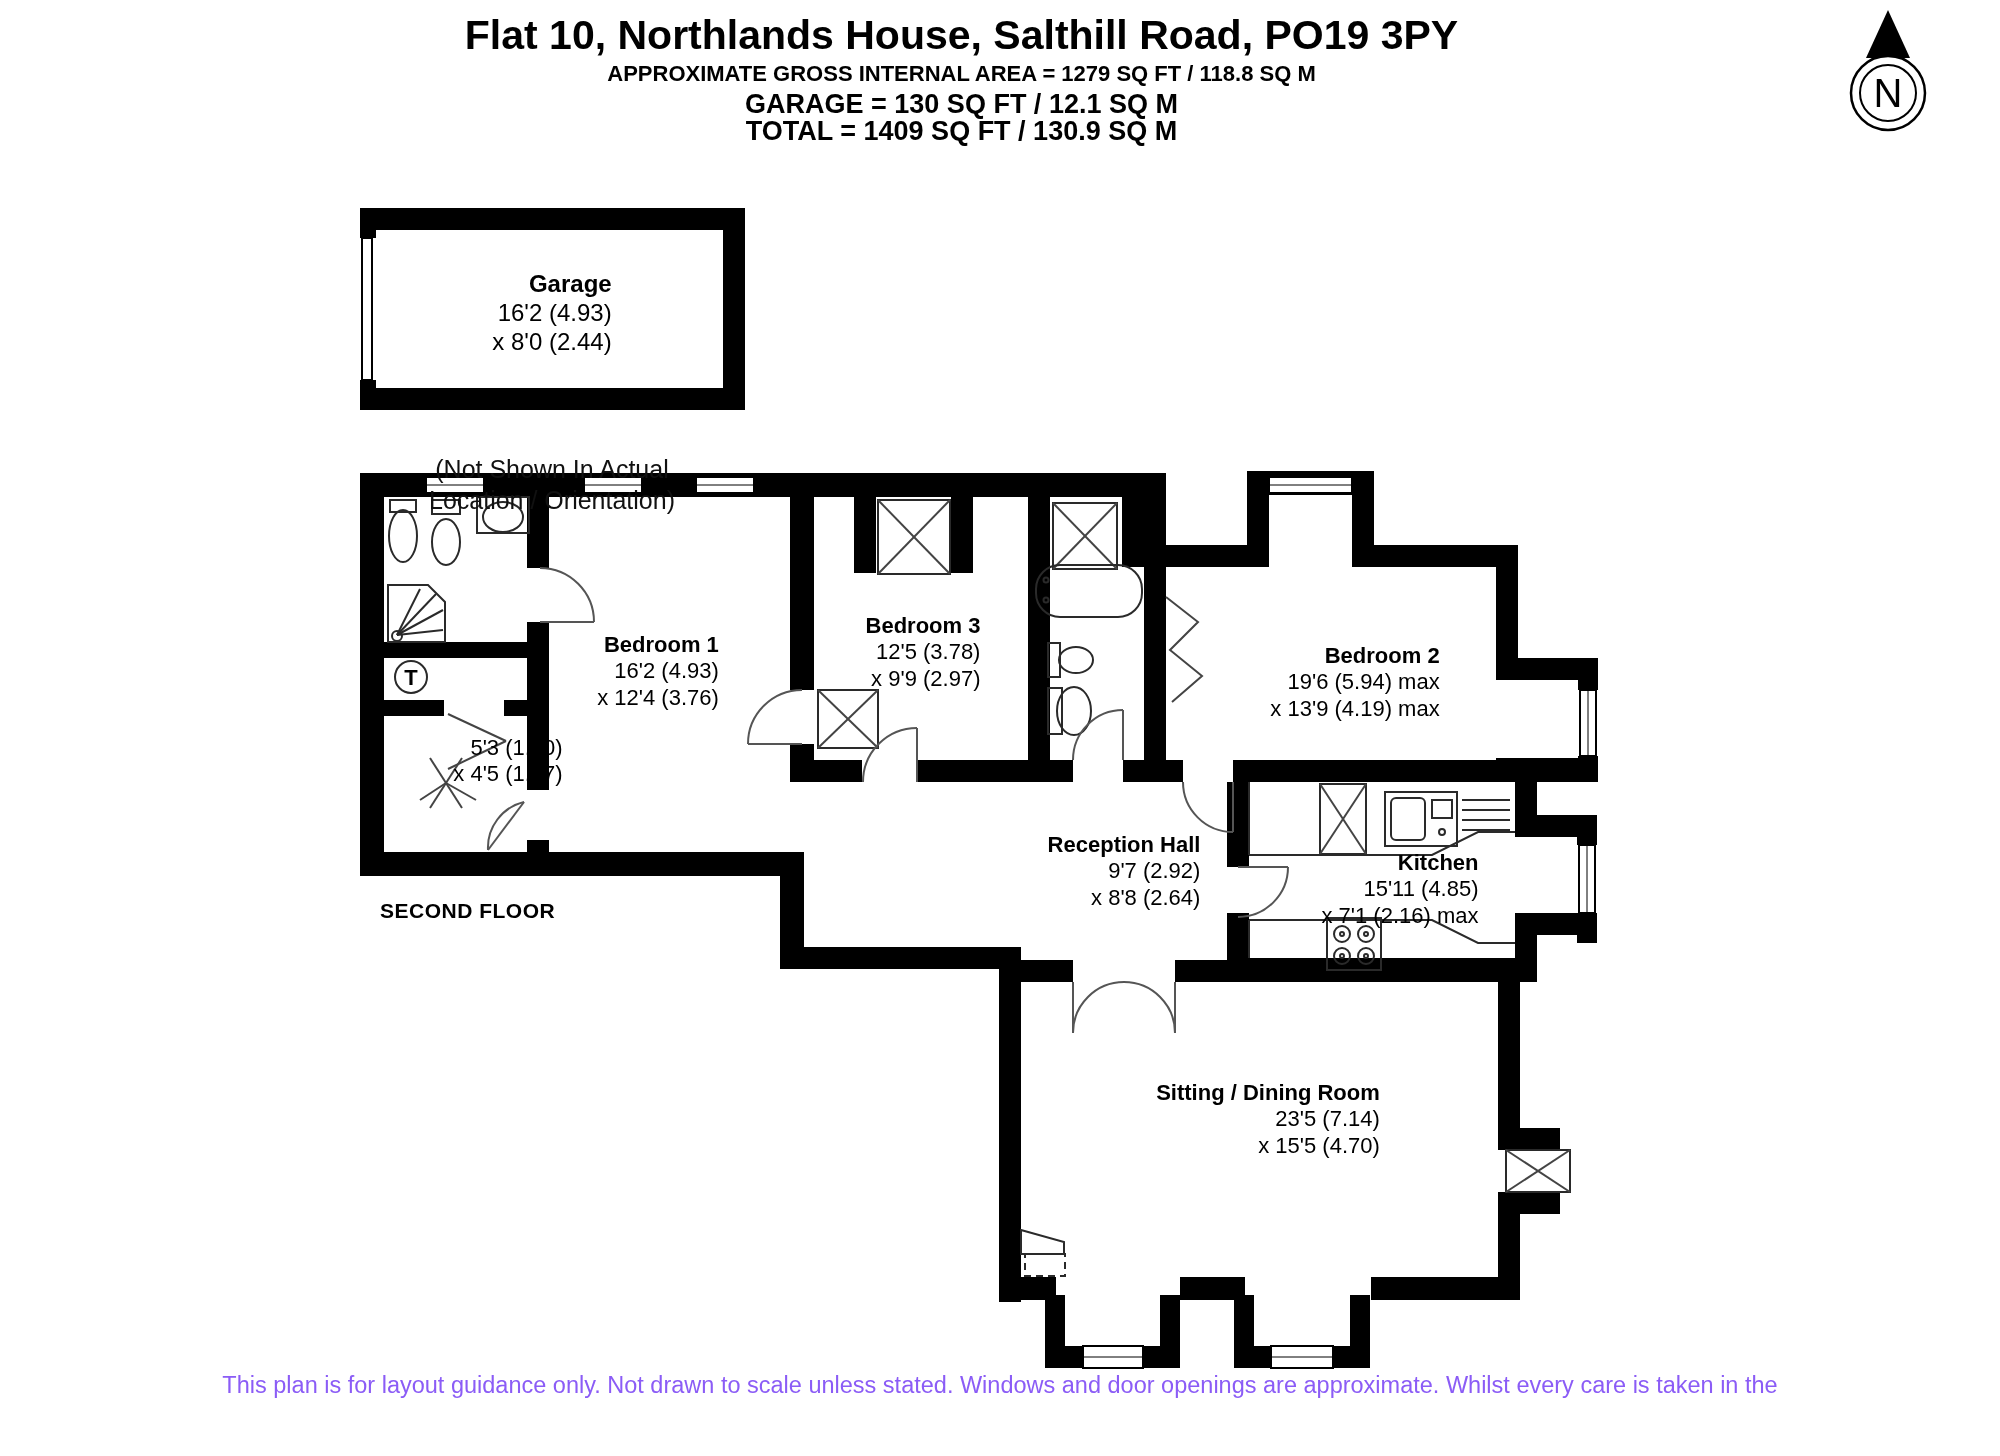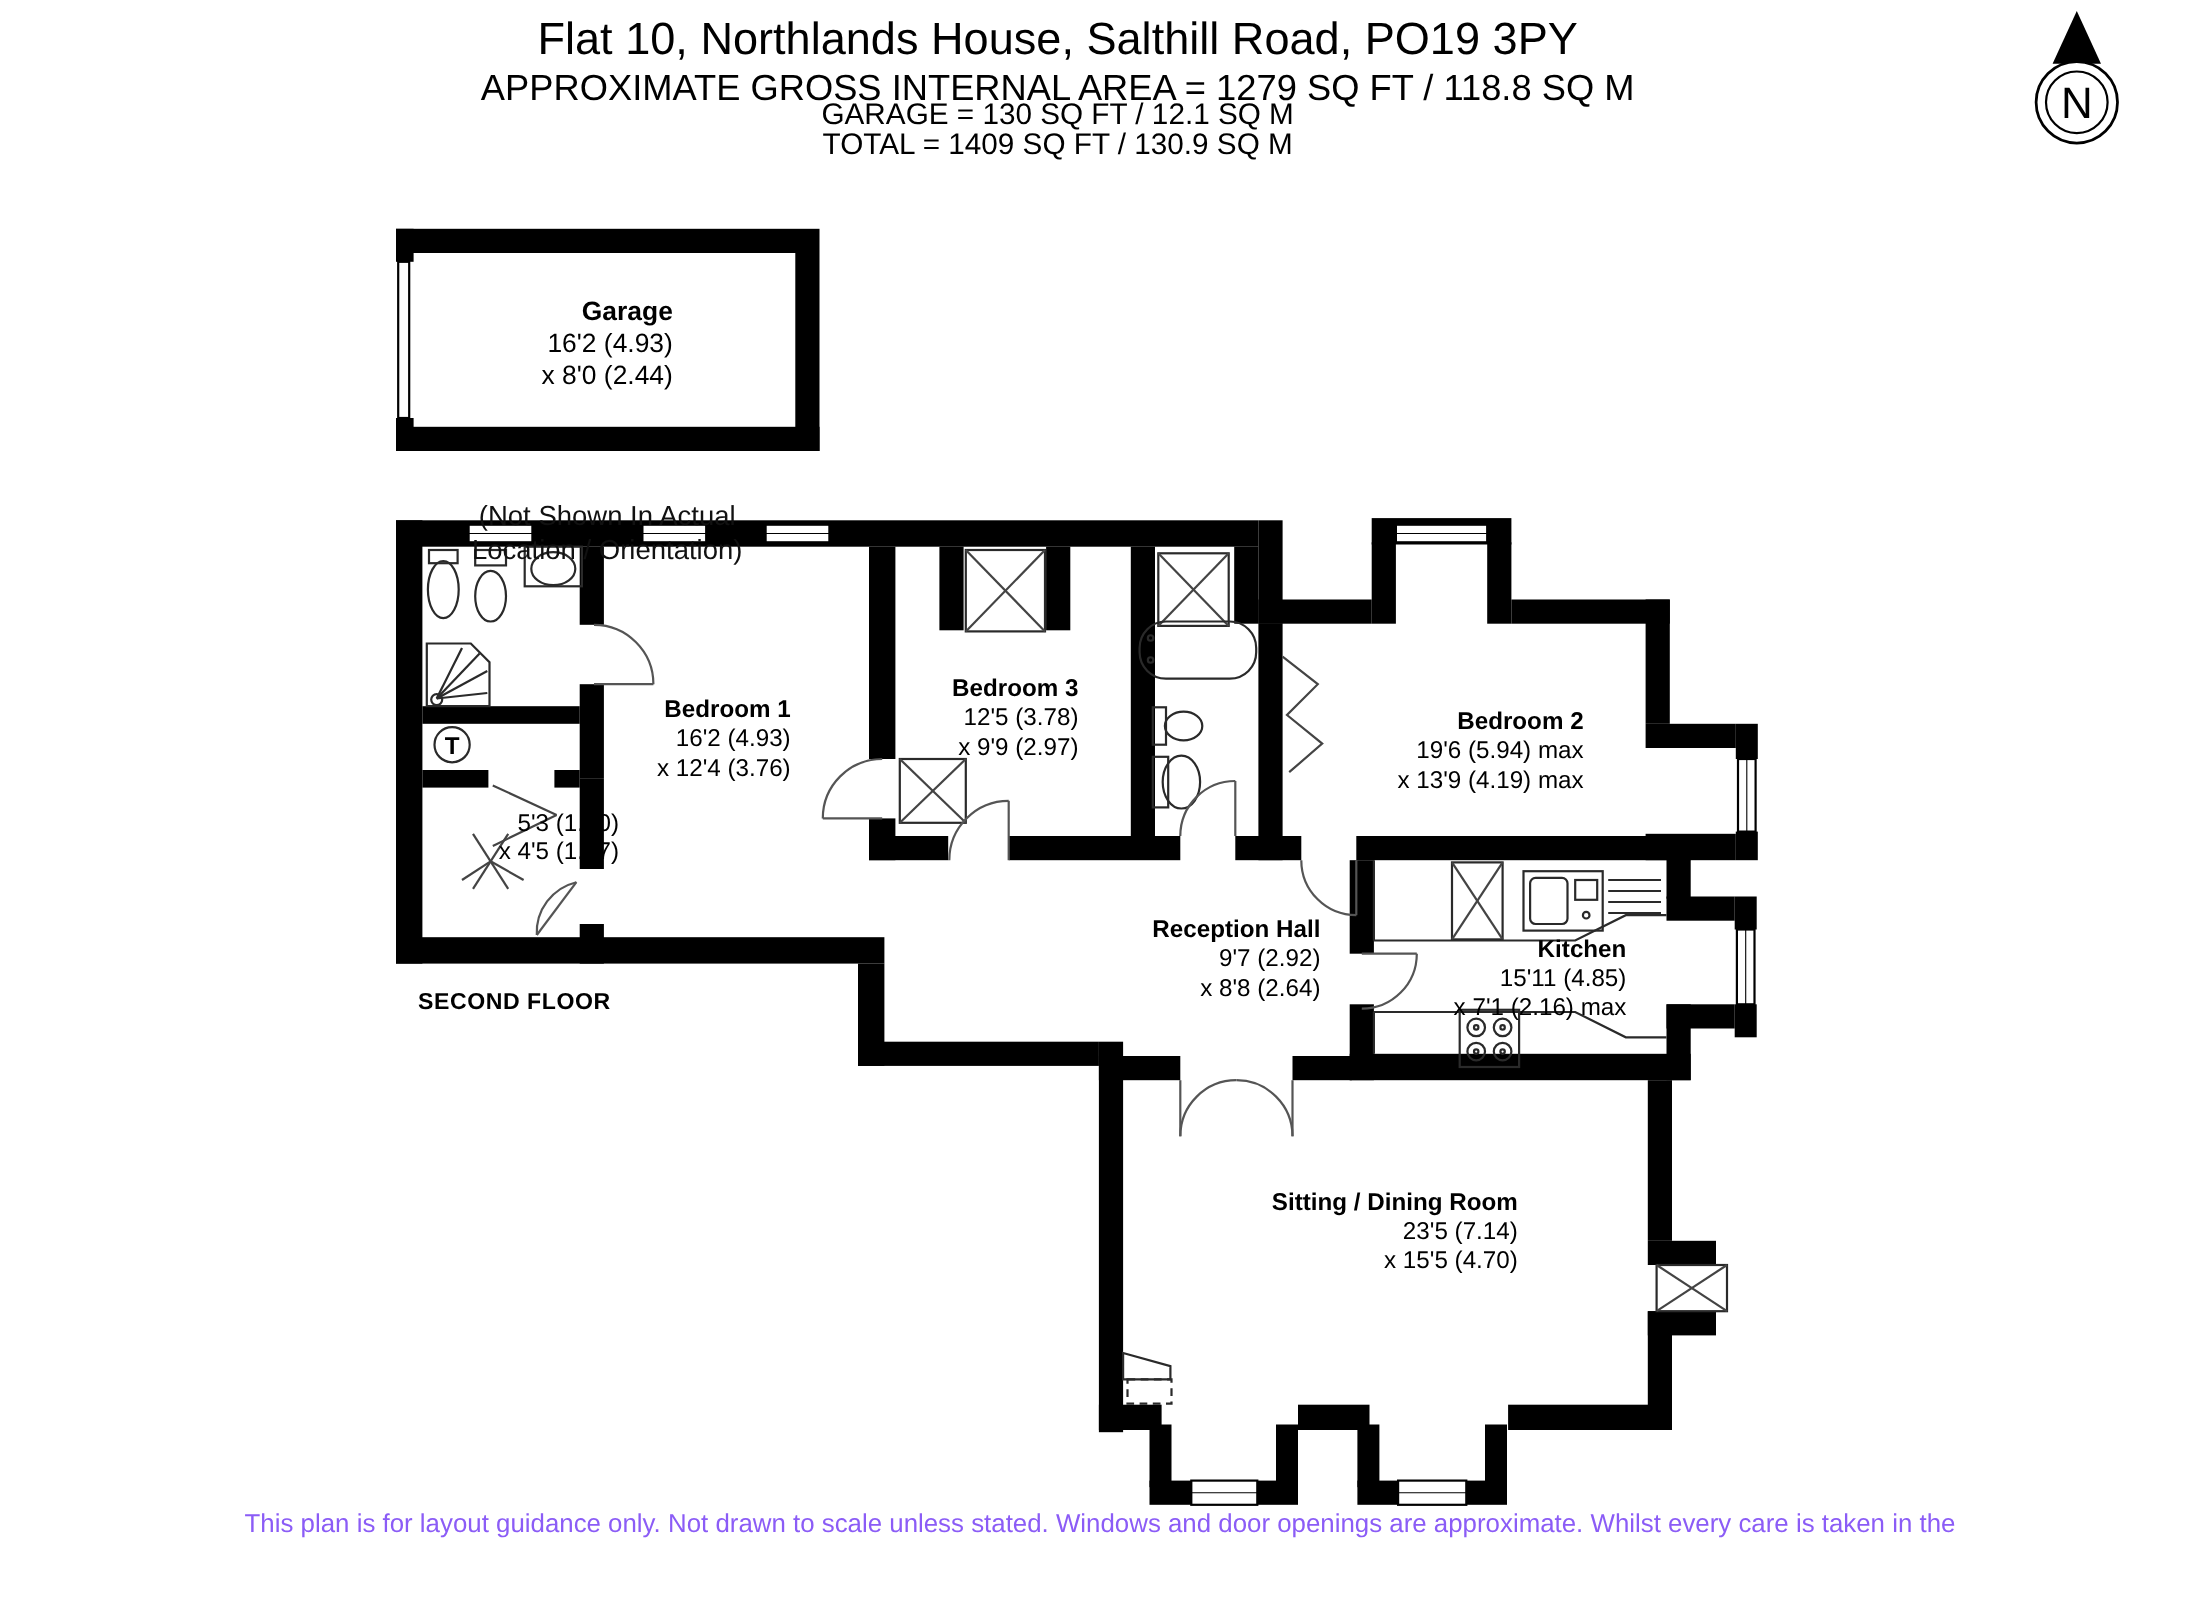--- a/index.html
+++ b/index.html
@@ -1,20 +1,20 @@
 <!DOCTYPE html>
 <html><head>
 <meta charset="utf-8">
 <style>
   html,body{margin:0;padding:0;background:#fff;}
   #canvas{position:relative;width:2000px;height:1456px;background:#fff;
           font-family:"Liberation Sans",sans-serif;color:#000;overflow:hidden;}
-  .hdr{position:absolute;left:0;width:1923px;text-align:center;font-weight:normal;}
+  .hdr{position:absolute;left:0;width:1923px;text-align:center;font-weight:bold;}
   #title{top:12px;font-size:41px;}
-  #area-line{top:61px;font-size:33px;text-align:center;}
+  #area-line{top:61px;font-size:22px;text-align:center;}
   #garage-line{top:89px;font-size:27px;}
   #total-line{top:116px;font-size:27px;}
   .room-label{position:absolute;transform:translateX(-50%);text-align:right;line-height:1.2;}
   .rname{font-weight:bold;font-size:22px;}
   .rdim{font-size:22px;}
   .glabel .rname,.glabel .rdim{font-size:24px;}
   #garage-note{position:absolute;transform:translateX(-50%);text-align:center;
                font-size:25px;line-height:1.25;color:#111;margin-top:40px;}
   #floor-label{position:absolute;left:380px;top:899px;font-weight:bold;font-size:21px;letter-spacing:.5px;}
   .footer-line{position:absolute;left:0;width:2000px;text-align:center;font-size:23.5px;color:#8b5cf6;}

